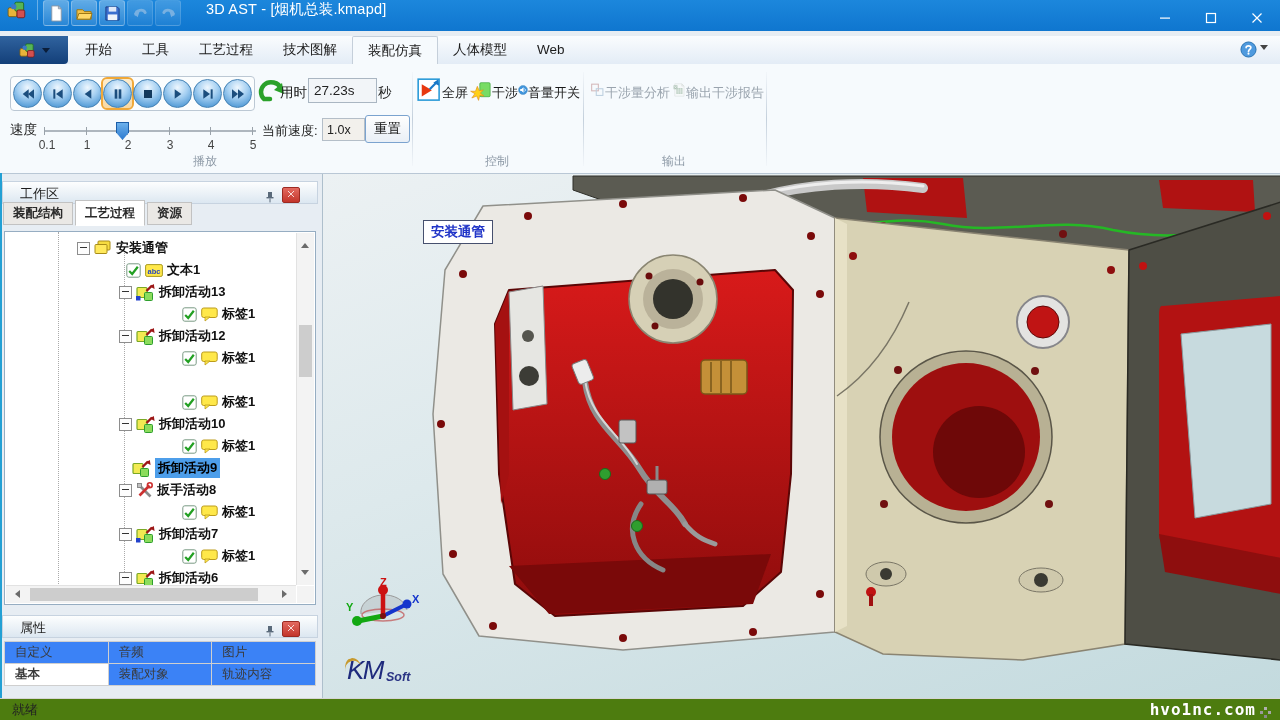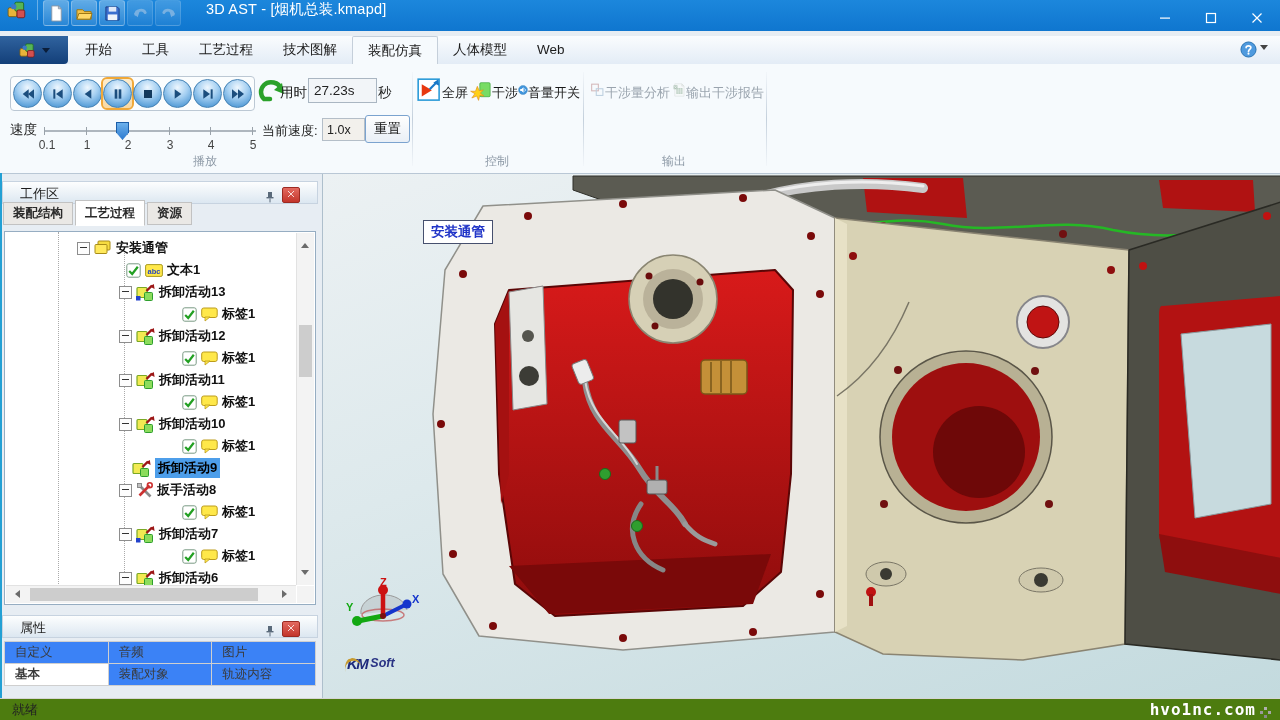--- a/index.html
+++ b/index.html
@@ -100,21 +100,21 @@
     font-size:12.5px;color:#3a3a3a;display:flex;align-items:center;padding-left:10px}
   .ptab.active{background:#fff;font-weight:700}
 
   
   .viewport{position:absolute;left:322px;top:174px;width:958px;height:524px;border-left:1px solid #aebfcc;
     background:linear-gradient(160deg,#ecf1f3 0%,#dde9ec 40%,#c3dade 100%)}
   .vp-label{position:absolute;left:100px;top:46px;background:#fff;border:1px solid #46506e;color:#2236c8;
     font-size:13.5px;font-weight:600;padding:2px 7px;white-space:nowrap}
   .axis{position:absolute;left:22px;top:404px}
   .km-logo{position:absolute;left:24px;top:481px;display:flex;align-items:flex-end}
-  .km-k{font-style:italic;font-weight:700;font-size:15px;color:#1e2a7c;letter-spacing:-1.5px;position:relative}
+  .km-k{font-style:italic;font-weight:400;font-size:26px;color:#1e2a7c;letter-spacing:-1.5px;position:relative}
   .km-k::before{content:"";position:absolute;left:-3px;top:3px;width:17px;height:11px;
     border-top:3px solid #c79a2e;border-radius:60% 60% 0 0/100% 100% 0 0;transform:rotate(-14deg)}
   .km-soft{font-style:italic;font-weight:600;font-size:12.5px;color:#2a3384;margin:0 0 2px 3px}
 
   
   .statusbar{position:absolute;left:0;top:698px;width:1280px;height:22px;background:#4d7c0f;border-top:1px solid #d5d5d5;
     display:flex;align-items:center}
   .status-text{margin-left:12px;font-size:13px;color:#222}
   .watermark{position:absolute;right:24px;top:1px;font-family:"DejaVu Sans Mono",monospace;font-size:16px;font-weight:700;
     color:#ffffff;text-shadow:0 0 1px rgba(120,120,120,.25);letter-spacing:1px}
@@ -537,27 +537,20 @@
     </div>
     <div class="trow lvl3" style="top:115px">
       <svg width="15" height="15">
           <use href="#ic-check"></use>
         </svg>
       <svg width="17" height="16">
           <use href="#ic-tag"></use>
         </svg>
       <span class="tlabel">标签1</span>
     </div>
-    <div class="trow lvl2" style="top:137px">
-      <span class="exp"></span>
-      <svg width="19" height="17">
-          <use href="#ic-activity"></use>
-        </svg>
-      <span class="tlabel">拆卸活动11</span>
-    </div>
     <div class="trow lvl3" style="top:159px">
       <svg width="15" height="15">
           <use href="#ic-check"></use>
         </svg>
       <svg width="17" height="16">
           <use href="#ic-tag"></use>
         </svg>
       <span class="tlabel">标签1</span>
     </div>
     <div class="trow lvl2" style="top:181px">

